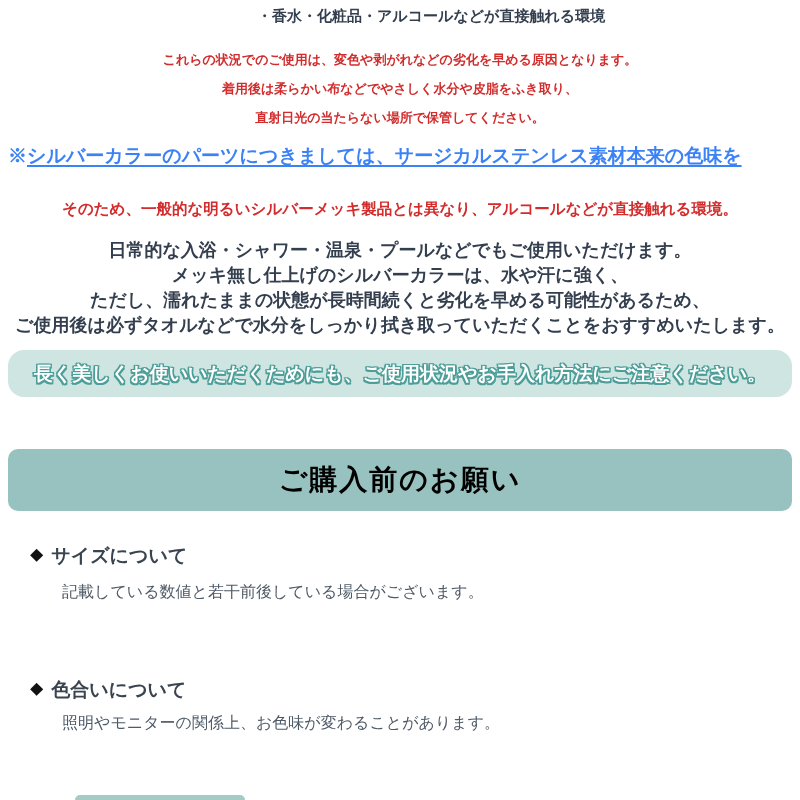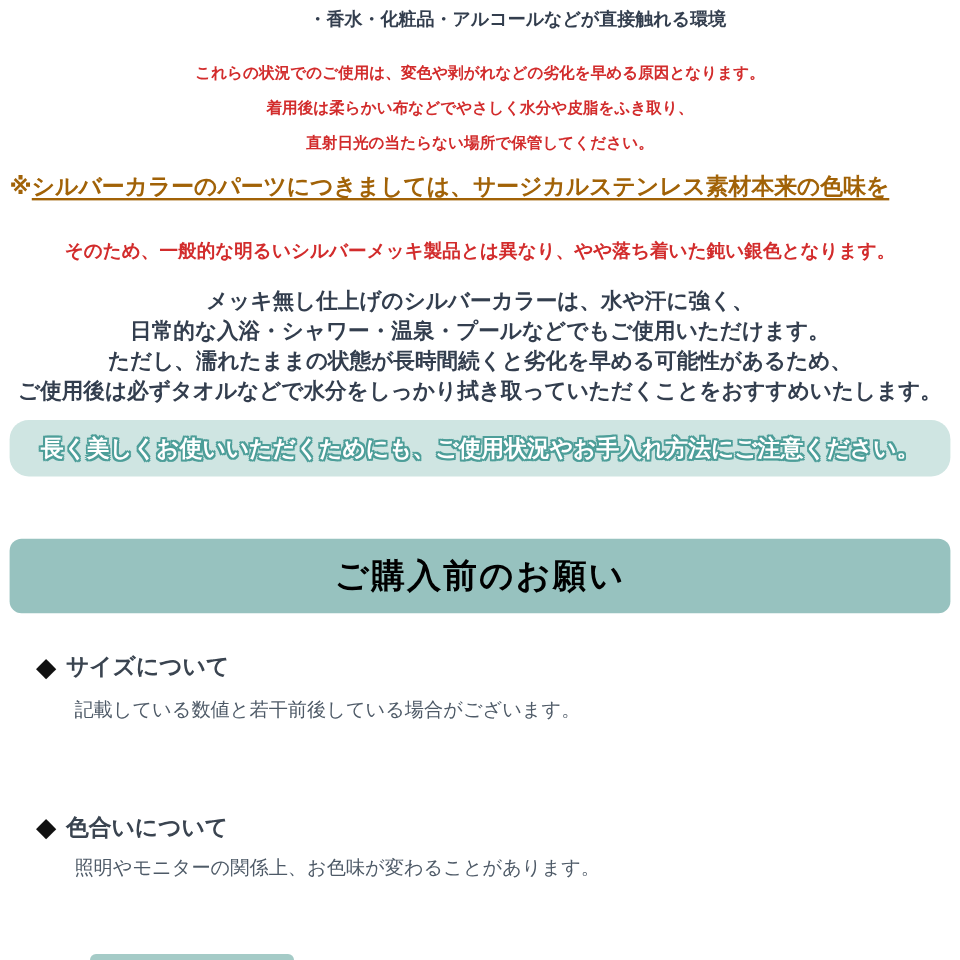--- a/index.html
+++ b/index.html
@@ -6,41 +6,42 @@
   body {
     width: 800px; height: 800px;
     background: #ffffff;
     font-family: "Liberation Sans", "DejaVu Sans", sans-serif;
     overflow: hidden;
   }
   .page {
     position: relative;
     width: 800px; height: 756px;
     background: #ffffff;
+    font-family: Liberation Mono, monospace;
   }
 
   .env-line {
     position: absolute; top: 7px; left: 257px;
     font-size: 15px; font-weight: bold;
     color: #333e4e; white-space: nowrap;
   }
   .warning-block {
     position: absolute; top: 43px; left: 0; width: 800px;
     text-align: center;
   }
   .warning-block p {
     margin: 6px; font-size: 13px; font-weight: bold;
     line-height: 23px; color: #d22c2c; white-space: nowrap;
   }
   .silver-note {
     position: absolute; top: 144px; left: 8px; width: 784px;
   }
   .silver-note p {
     margin: 0; font-size: 19px; font-weight: bold;
-    line-height: 26px; color: #a16207; white-space: nowrap;
+    line-height: 26px; color: #3b82f6; white-space: nowrap;
   }
   .silver-note .u {
     text-decoration: underline;
     text-decoration-thickness: 2px;
     text-underline-offset: 3px;
   }
   .silver-note .indent { padding-left: 27px; }
   .silver-note-red {
     position: absolute; top: 199px; left: 0; width: 800px;
     text-align: center; font-size: 15.5px; font-weight: bold;
@@ -113,25 +114,25 @@
     <p>着用後は柔らかい布などでやさしく水分や皮脂をふき取り、</p>
     <p>直射日光の当たらない場所で保管してください。</p>
   </div>
 
   <div class="silver-note">
     <p>
       <span>※</span><span class="u">シルバーカラーのパーツにつきましては、サージカルステンレス素材本来の色味を</span>
     </p>
   </div>
 
-  <div class="silver-note-red">そのため、一般的な明るいシルバーメッキ製品とは異なり、やや落ち着いた鈍い銀色となります。</div>
+  <div class="silver-note-red">そのため、一般的な明るいシルバーメッキ製品とは異なり、アルコールなどが直接触れる環境。</div>
 
   <div class="detail-block">
+    <p>日常的な入浴・シャワー・温泉・プールなどでもご使用いただけます。</p>
     <p>メッキ無し仕上げのシルバーカラーは、水や汗に強く、</p>
-    <p>日常的な入浴・シャワー・温泉・プールなどでもご使用いただけます。</p>
     <p>ただし、濡れたままの状態が長時間続くと劣化を早める可能性があるため、</p>
     <p>ご使用後は必ずタオルなどで水分をしっかり拭き取っていただくことをおすすめいたします。</p>
   </div>
 
   <div class="care-banner">
     <span>長く美しくお使いいただくためにも、ご使用状況やお手入れ方法にご注意ください。</span>
   </div>
 
   <div class="purchase-banner">
     <span>ご購入前のお願い</span>

